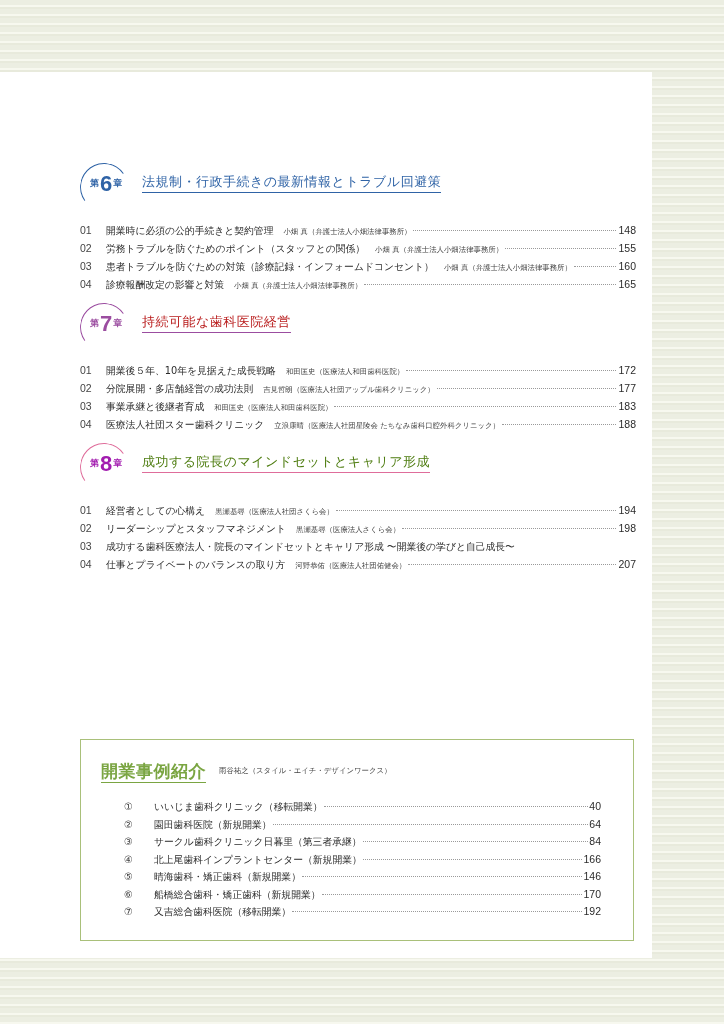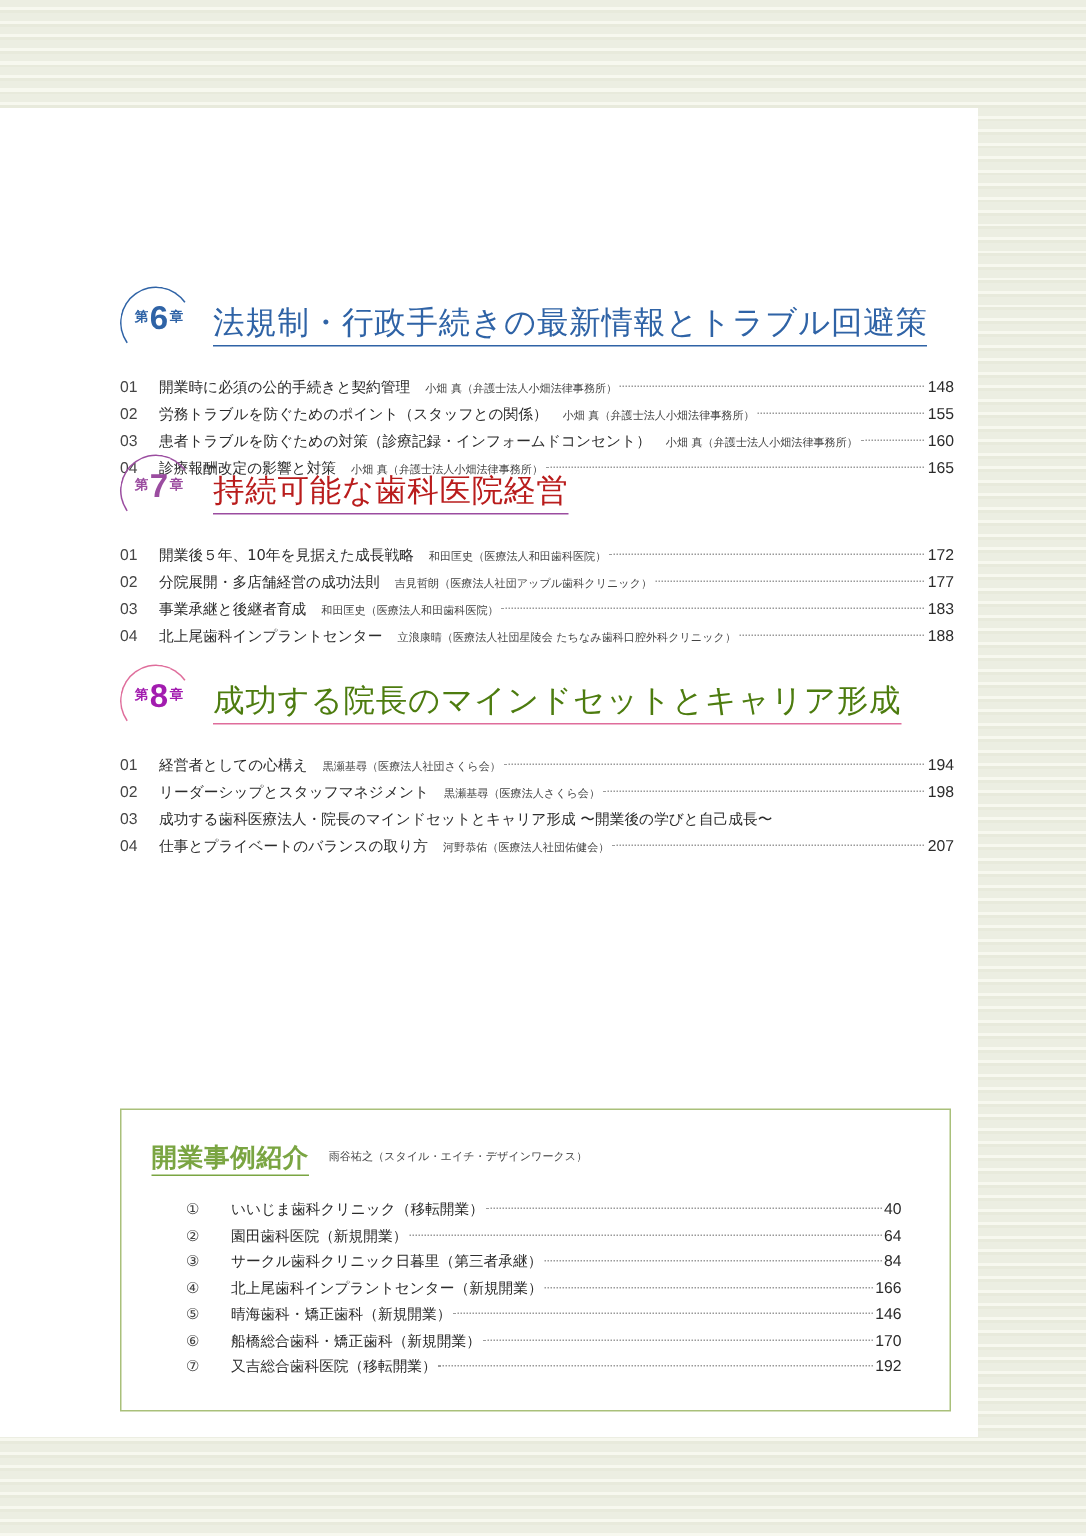--- a/index.html
+++ b/index.html
@@ -23,21 +23,21 @@
     border-bottom-color: transparent !important; border-right-color: transparent !important;
     transform: rotate(10deg);
   }
   .badge-text {
     position: absolute; left: 2px; top: 8px; width: 48px; text-align: center;
     white-space: nowrap; font-weight: bold;
   }
   .badge-text .small { font-size: 9px; vertical-align: 5px; }
   .badge-text .num { font-size: 22px; font-family: "Liberation Sans", sans-serif; font-weight: bold; margin: 0 1px; }
   .ch-title {
-    position: absolute; left: 62px; top: 10px; font-size: 21px; white-space: nowrap;
+    position: absolute; left: 62px; top: 10px; font-size: 13px; white-space: nowrap;
     border-bottom: 1.5px solid; padding-bottom: 1px; letter-spacing: 0.5px;
   }
   .entries { margin-top: 12px; }
   .entry {
     display: flex; align-items: baseline; font-size: 9.6px; height: 18px; line-height: 18px;
     white-space: nowrap;
   }
   .entry .no { width: 26px; flex: none; font-family: "Liberation Sans", sans-serif; font-size: 10.5px; color:#444; }
   .entry .title { flex: none; font-size: 9.8px; }
   .entry .author { flex: none; margin-left: 10px; font-size: 7.4px; color: #444; }
@@ -65,21 +65,21 @@
   .case .mark { width: 26px; flex: none; font-size: 10px; color: #444; }
   .case .name { flex: none; margin-left: 21px; }
   .case .dots { flex: 1 1 auto; border-bottom: 1px dotted #9a9a9a; position: relative; top: -3px; margin: 0 1px; }
   .case .page-no { flex: none; font-family: "Liberation Sans", sans-serif; font-size: 10.5px; }
 </style>
 </head>
 <body>
 
 <div class="page"></div>
 
-<section class="chapter" style="top:163px;margin-top:28px;">
+<section class="chapter" style="top:163px;">
   <div class="ch-head">
     <div class="badge" style="border-color:#2f63a6;"></div>
     <div class="badge-text" style="color:#2f63a6;">
       <span class="small">第</span><span class="num">6</span><span class="small">章</span>
     </div>
     <div class="ch-title" style="color:#2f63a6;border-color:#2f63a6;">法規制・行政手続きの最新情報とトラブル回避策</div>
   </div>
   <div class="entries">
     <div class="entry">
       <span class="no">01</span>
@@ -137,21 +137,21 @@
     </div>
     <div class="entry">
       <span class="no">03</span>
       <span class="title">事業承継と後継者育成</span>
       <span class="author">和田匡史（医療法人和田歯科医院）</span>
       <span class="dots"></span>
       <span class="page-no">183</span>
     </div>
     <div class="entry">
       <span class="no">04</span>
-      <span class="title">北上尾歯科インプラントセンター</span>
+      <span class="title">医療法人社団スター歯科クリニック</span>
       <span class="author">立浪康晴（医療法人社団星陵会 たちなみ歯科口腔外科クリニック）</span>
       <span class="dots"></span>
       <span class="page-no">188</span>
     </div>
   </div>
 </section>
 
 <section class="chapter" style="top:443px;">
   <div class="ch-head">
     <div class="badge" style="border-color:#df6d9b;"></div>

